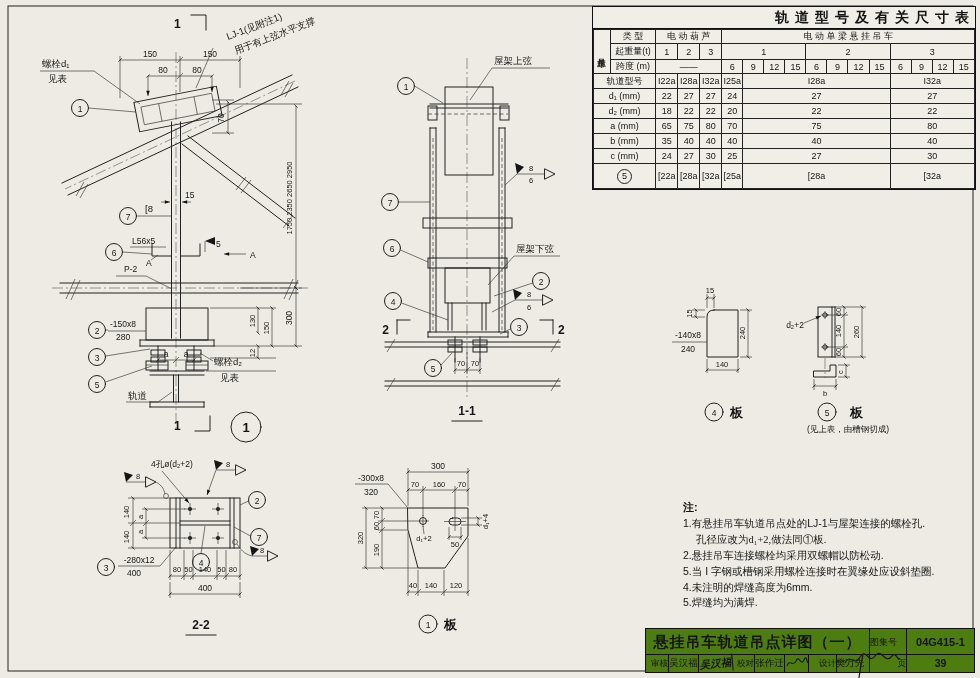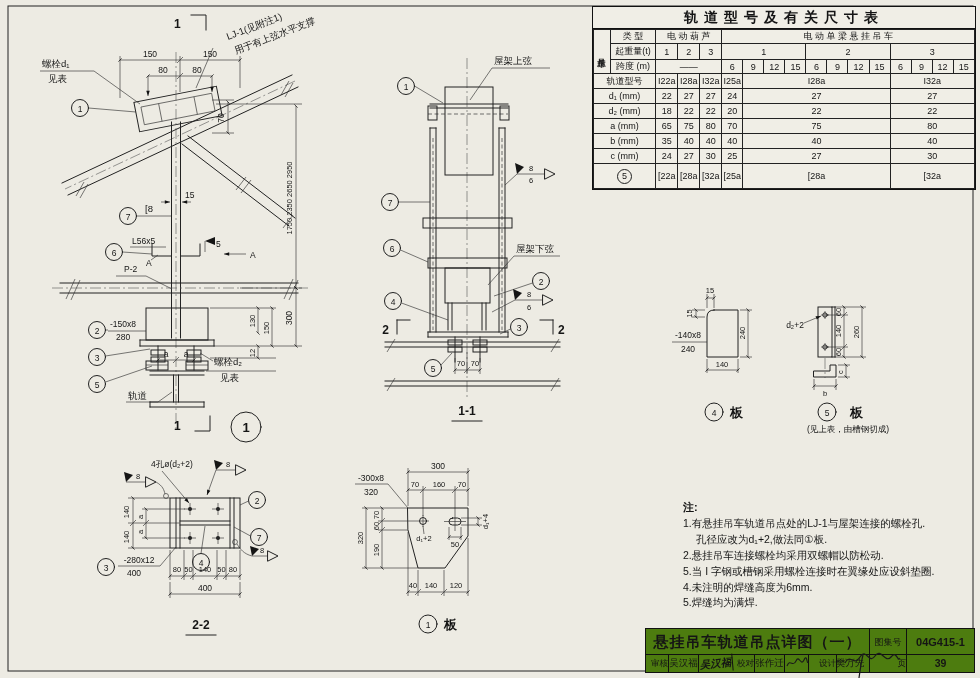--- a/index.html
+++ b/index.html
@@ -11,41 +11,41 @@
   #linework .lt{stroke:#333;stroke-width:.65;fill:none;}
   #linework .cl{stroke:#555;stroke-width:.6;fill:none;stroke-dasharray:11 3 2 3;}
   #linework .dsh{stroke:#333;stroke-width:.7;fill:none;stroke-dasharray:4 2.5;}
   #linework .fl{fill:#151515;stroke:none;}
   #linework text{font-family:"Liberation Sans","DejaVu Sans",sans-serif;fill:#151515;font-size:8.5px;}
   #linework .t8{font-size:7.5px;} #linework .t9{font-size:8.5px;} #linework .t10{font-size:9.5px;}
   #linework .t12{font-size:12px;font-weight:bold;} #linework .t13{font-size:13px;font-weight:bold;}
   #linework .mid{text-anchor:middle;} #linework .end{text-anchor:end;}
   
   #spec{position:absolute;left:592px;top:6px;width:382px;border:1.5px solid #111;background:#f0eee6;}
-  #spec .ttl{height:21px;line-height:21px;text-align:center;font-size:14px;font-weight:bold;
+  #spec .ttl{height:21px;line-height:21px;text-align:right;font-size:14px;font-weight:bold;
              letter-spacing:6px;border-bottom:1px solid #111;}
   #spec table{border-collapse:collapse;width:100%;table-layout:fixed;}
   #spec td{border:1px solid #222;text-align:center;vertical-align:middle;font-size:9px;
            padding:0;overflow:hidden;white-space:nowrap;}
   #spec .hd{font-size:9px;}
   #spec .vlab{writing-mode:vertical-rl;text-orientation:upright;font-size:8.5px;letter-spacing:0;padding:0 1px;}
   #spec .cnum{display:inline-block;width:13px;height:13px;line-height:13px;border:1px solid #222;
               border-radius:50%;font-size:9px;text-align:center;}
   
   #notes{position:absolute;left:683px;top:499px;width:292px;font-size:10.5px;line-height:1.52;}
   #notes .nh{font-weight:bold;font-size:11px;}
-  #notes .ind{padding-left:13px;}
+  #notes .ind{padding-left:13px;font-family:Liberation Serif, serif;}
   
   #tblock{position:absolute;left:645px;top:628px;width:328px;height:43px;border:1.5px solid #111;background:#4d7c0f;}
   #tblock .cell{position:absolute;box-sizing:border-box;overflow:visible;}
   #tblock .bt{border-right:1px solid #111;}
   .tb-title{left:0;top:0;width:224px;height:26px;border-bottom:1px solid #111;line-height:26px;
             text-align:center;font-size:15px;font-weight:bold;letter-spacing:1px;}
   .tb-al{left:224px;top:0;width:37px;height:26px;border-bottom:1px solid #111;font-size:9px;
-         line-height:26px;text-align:center;}
+         line-height:26px;text-align:left;}
   .tb-an{left:261px;top:0;width:67px;height:26px;border-bottom:1px solid #111;font-size:11px;
          font-weight:bold;line-height:26px;text-align:center;}
   .r2{top:26px;height:17px;line-height:16px;text-align:center;}
   .lab9{font-size:8.5px;text-align:right;} .nm10{font-size:9.5px;}
   .sig1{font-size:10.5px;font-style:italic;transform:rotate(-5deg);font-weight:bold;}
   #sig3{position:absolute;left:195px;top:22px;z-index:5;}
 </style>
 </head>
 <body>
 

